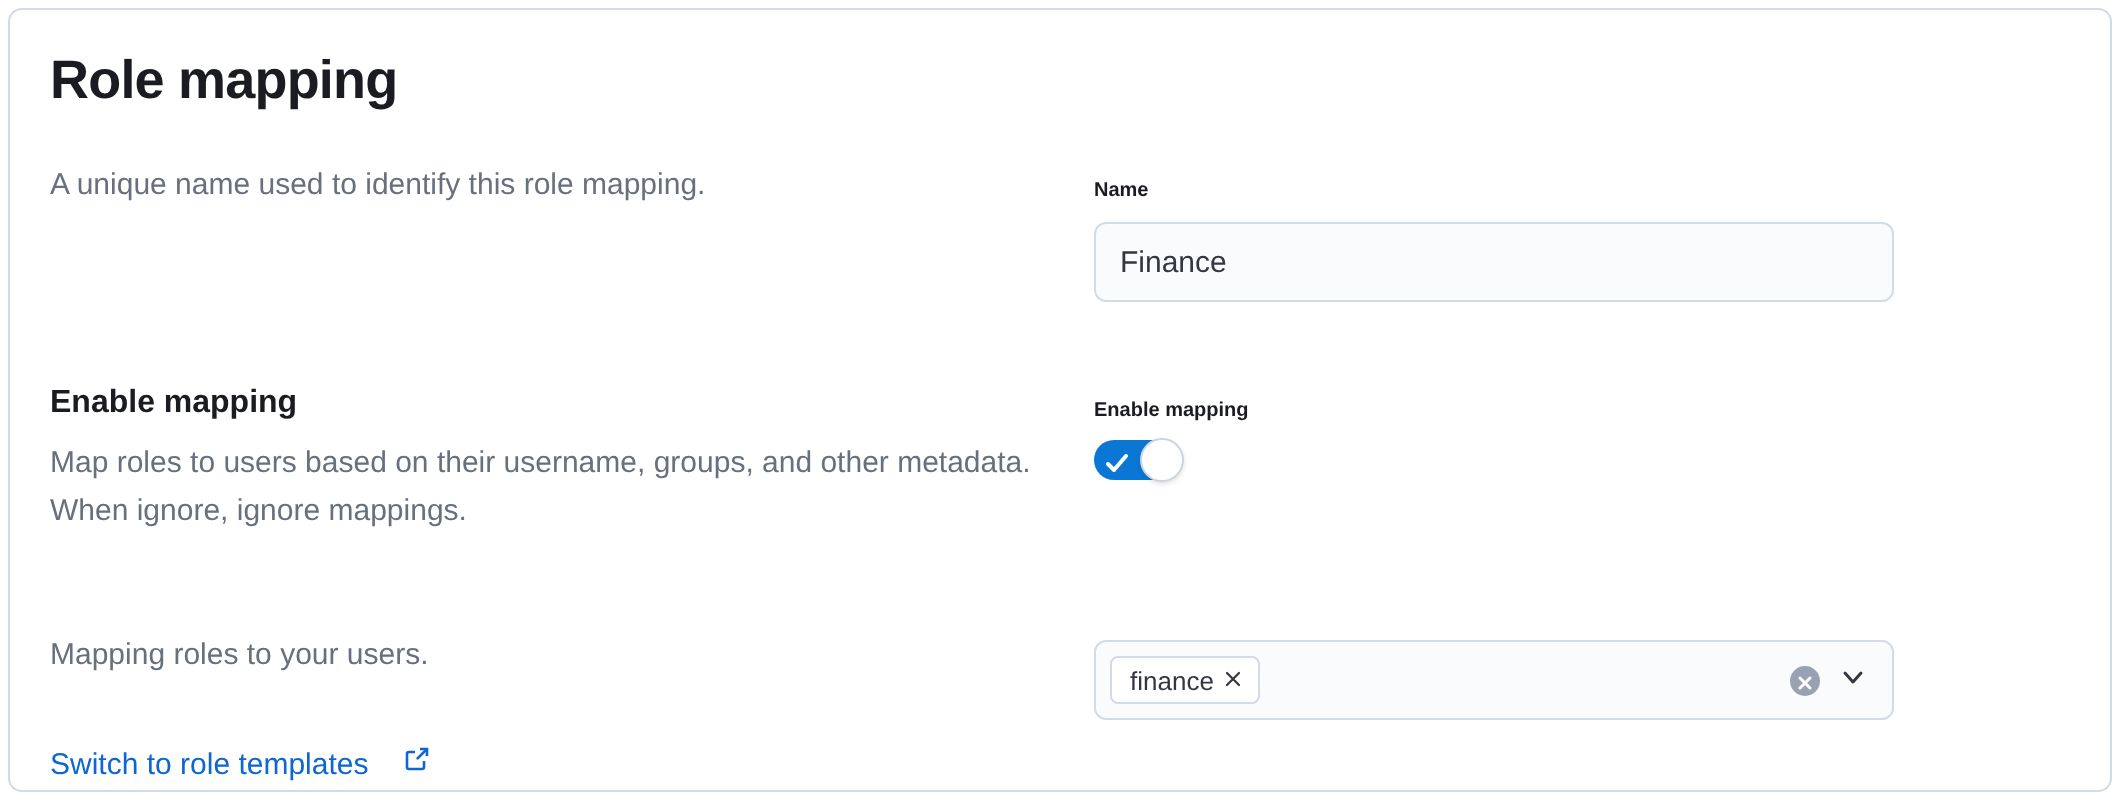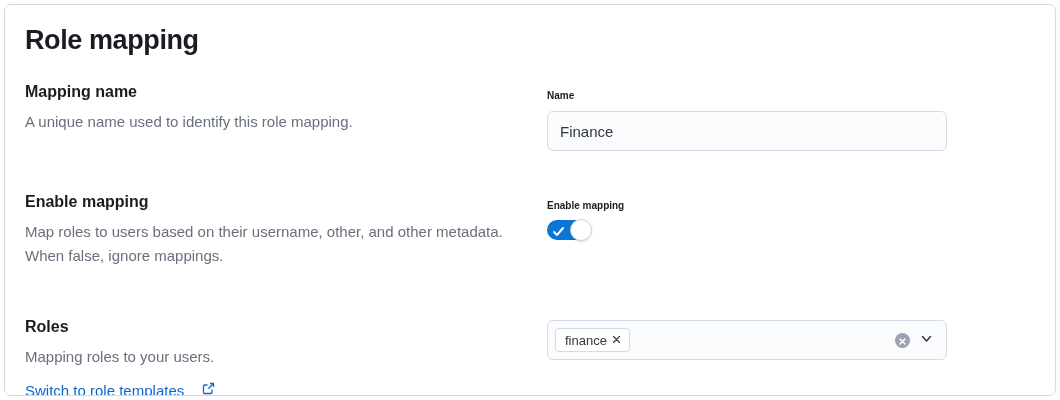--- a/index.html
+++ b/index.html
@@ -185,50 +185,48 @@
 </style>
 </head>
 <body>
 
 <div class="panel">
 
   <h1 class="page-title">Role mapping</h1>
 
   <div class="form-row row-mapping-name">
     <div class="row-left">
-      <h3 class="group-heading">Mapping name</h3>
       <p class="group-desc">A unique name used to identify this role mapping.</p>
     </div>
     <div class="row-right">
       <label class="field-label">Name</label>
       <input class="text-input" type="text" value="Finance" style="">
     </div>
   </div>
 
   <div class="form-row row-enable-mapping">
     <div class="row-left">
       <h3 class="group-heading">Enable mapping</h3>
-      <p class="group-desc">Map roles to users based on their username, other, and other metadata. When false, ignore mappings.</p>
+      <p class="group-desc">Map roles to users based on their username, groups, and other metadata. When ignore, ignore mappings.</p>
     </div>
     <div class="row-right">
       <label class="field-label switch-label">Enable mapping</label>
       <button class="switch" role="switch" aria-checked="true">
         <span class="switch-check">
           <svg width="11" height="10" viewBox="0 0 11 10">
             <polyline points="1,5 4,8 10,1" fill="none" stroke="#ffffff" stroke-width="2" stroke-linecap="round" stroke-linejoin="round"></polyline>
           </svg>
         </span>
         <span class="switch-thumb"></span>
       </button>
     </div>
   </div>
 
   <div class="form-row row-roles">
     <div class="row-left">
-      <h3 class="group-heading">Roles</h3>
       <p class="group-desc">Mapping roles to your users.</p>
     </div>
     <div class="row-right tight">
       <div class="combo">
         <span class="pill">
           <span>finance</span>
           <button class="pill-remove">
             <span>
               <svg width="11" height="11" viewBox="0 0 11 11">
                 <path d="M2.5 2.5 L8.5 8.5 M8.5 2.5 L2.5 8.5" stroke="#343741" stroke-width="1.1" stroke-linecap="round"></path>

